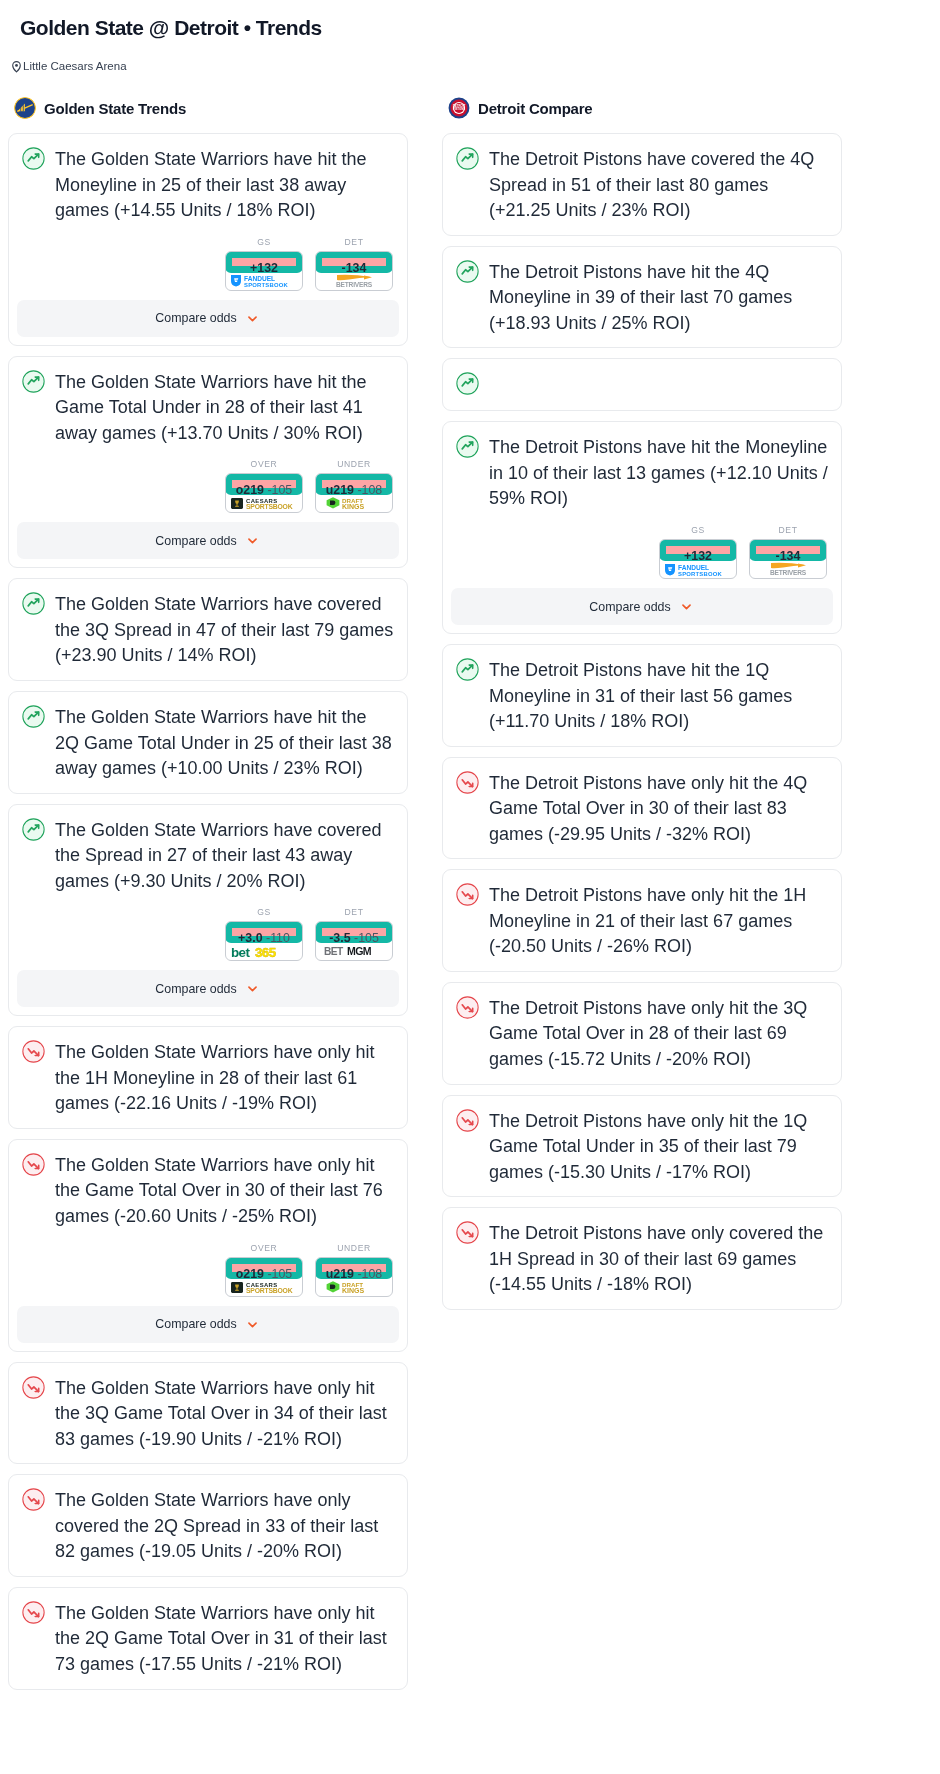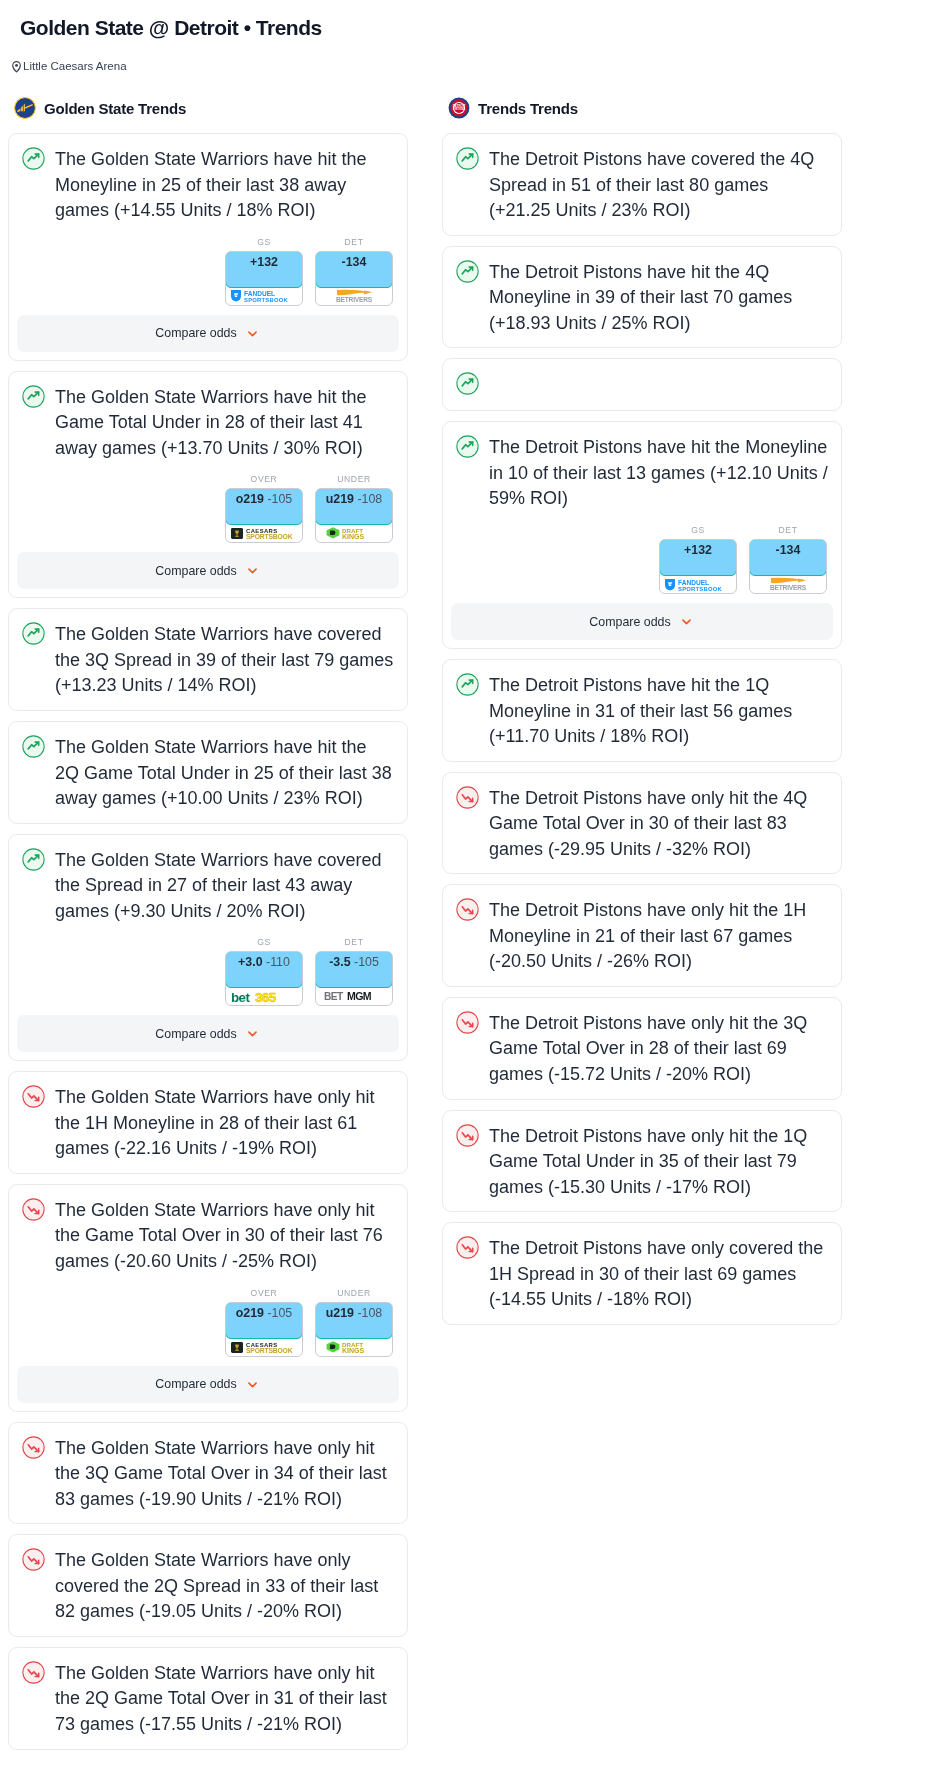--- a/index.html
+++ b/index.html
@@ -85,30 +85,30 @@
     font-weight: normal;
     padding-bottom: 4px;
   }
   .odds-box {
     border: 1px solid #c9cdd3;
     border-radius: 6px;
     overflow: hidden;
     background: #fff;
   }
   .odds-val {
-    border: 1px solid #14b8a6;
+    border: 7px solid #14b8a6;
     border-radius: 6px;
     margin: -1px;
-    height: 37px;
+    height: 22px;
     line-height: 21px;
     text-align: center;
     font-size: 12.4px;
     font-weight: bold;
     color: #1f2937;
-    background: #7dd3fc;
+    background: #fca5a5;
     position: relative;
     z-index: 2;
   }
   .odds-val .ou { font-weight: bold; }
   .odds-val .price { font-weight: normal; color:#4b5563; }
   .book {
     height: 18px;
     display: flex;
     align-items: center;
     justify-content: center;
@@ -257,21 +257,21 @@
             </span>
           </div>
         </div>
         <div class="card">
           <div class="card-body">
             <span><svg class="trend-icon" viewBox="0 0 24 24">
                 <circle cx="12" cy="12" r="11.1" fill="#eafaf0" stroke="#22a45d" stroke-width="1.1"></circle>
                 <path d="M6.5 14.5 L10 10.2 L12.4 12.2 L17.2 7.4" fill="none" stroke="#22a45d" stroke-width="1.8" stroke-linecap="round" stroke-linejoin="round"></path>
                 <path d="M13.8 7.4 L17.4 7.4 L17.4 10.8" fill="none" stroke="#22a45d" stroke-width="1.7" stroke-linecap="round" stroke-linejoin="round"></path>
               </svg></span>
-            <div class="trend-text">The Golden State Warriors have covered the 3Q Spread in 39 of their last 79 games (+13.23 Units / 14% ROI)</div>
+            <div class="trend-text">The Golden State Warriors have covered the 3Q Spread in 47 of their last 79 games (+23.90 Units / 14% ROI)</div>
           </div>
         </div>
         <div class="card">
           <div class="card-body">
             <span><svg class="trend-icon" viewBox="0 0 24 24">
                 <circle cx="12" cy="12" r="11.1" fill="#eafaf0" stroke="#22a45d" stroke-width="1.1"></circle>
                 <path d="M6.5 14.5 L10 10.2 L12.4 12.2 L17.2 7.4" fill="none" stroke="#22a45d" stroke-width="1.8" stroke-linecap="round" stroke-linejoin="round"></path>
                 <path d="M13.8 7.4 L17.4 7.4 L17.4 10.8" fill="none" stroke="#22a45d" stroke-width="1.7" stroke-linecap="round" stroke-linejoin="round"></path>
               </svg></span>
             <div class="trend-text">The Golden State Warriors have hit the 2Q Game Total Under in 25 of their last 38 away games (+10.00 Units / 23% ROI)</div>
@@ -415,21 +415,21 @@
       <div class="col">
         <div class="col-header">
           <svg class="team-logo" viewBox="0 0 40 40">
             <circle cx="20" cy="20" r="19" fill="#1d428a"></circle>
             <circle cx="20" cy="20" r="15.5" fill="#c8102e"></circle>
             <circle cx="20" cy="20" r="11" fill="#fff"></circle>
             <circle cx="20" cy="20" r="9" fill="#c8102e"></circle>
             <text x="20" y="18.2" font-size="5.2" text-anchor="middle" fill="#fff" font-family="Liberation Sans, sans-serif" font-weight="bold">DETROIT</text>
             <text x="20" y="24.4" font-size="5.2" text-anchor="middle" fill="#fff" font-family="Liberation Sans, sans-serif" font-weight="bold">PISTONS</text>
           </svg>
-          <span class="col-title">Trends Trends</span>
+          <span class="col-title">Detroit Compare</span>
         </div>
         <div class="card">
           <div class="card-body">
             <span><svg class="trend-icon" viewBox="0 0 24 24">
                 <circle cx="12" cy="12" r="11.1" fill="#eafaf0" stroke="#22a45d" stroke-width="1.1"></circle>
                 <path d="M6.5 14.5 L10 10.2 L12.4 12.2 L17.2 7.4" fill="none" stroke="#22a45d" stroke-width="1.8" stroke-linecap="round" stroke-linejoin="round"></path>
                 <path d="M13.8 7.4 L17.4 7.4 L17.4 10.8" fill="none" stroke="#22a45d" stroke-width="1.7" stroke-linecap="round" stroke-linejoin="round"></path>
               </svg></span>
             <div class="trend-text">The Detroit Pistons have covered the 4Q Spread in 51 of their last 80 games (+21.25 Units / 23% ROI)</div>
           </div>

